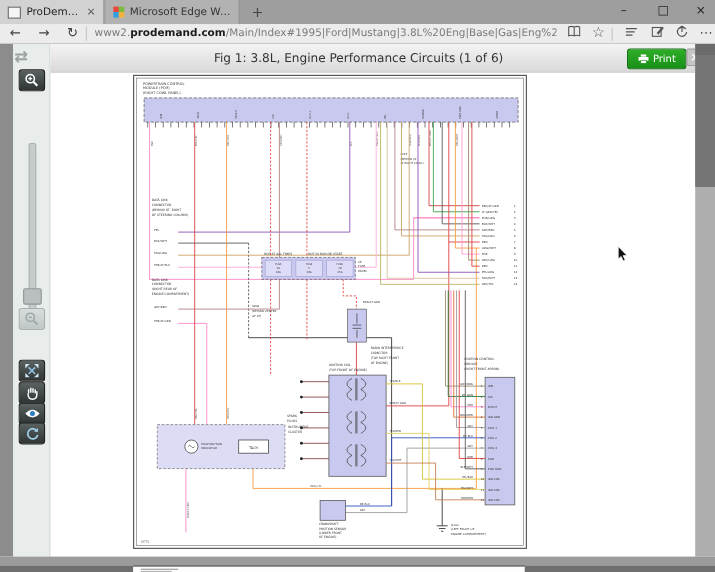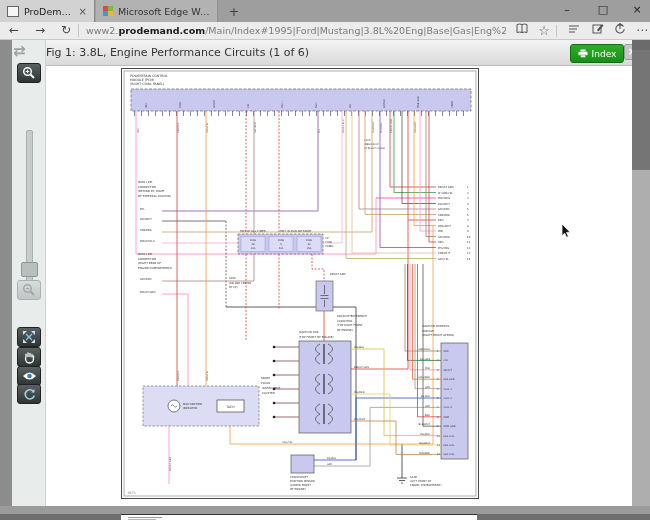--- a/index.html
+++ b/index.html
@@ -44,21 +44,21 @@
   .slider{position:absolute;left:26px;top:130px;width:5px;height:150px;background:#c7cccb;
           border:1px solid #a9b0af;border-radius:2px;}
   .sliderhandle{position:absolute;left:21px;top:262px;width:15px;height:13px;background:#b9bfbe;
                 border:1px solid #8f9695;border-radius:2px;}
   
   .viewer{position:absolute;left:46px;top:40px;width:586px;height:466px;background:#ffffff;}
   .vheader{position:absolute;left:0;top:0;width:586px;height:26px;
            background:linear-gradient(#f4f4f4,#d9d9d9);border-bottom:1px solid #bdbdbd;
            box-sizing:border-box;}
   .vtitle{position:absolute;left:0;top:0;width:560px;height:26px;line-height:26px;
-          font-size:11px;color:#333;}
+          text-align:center;font-size:11px;color:#333;}
   .printbtn{position:absolute;left:524px;top:4px;width:52px;height:17px;border-radius:3px;
             background:linear-gradient(#2eae27,#188f18);border:1px solid #107010;
             color:#fff;font-size:9px;display:flex;align-items:center;justify-content:center;gap:4px;}
   .vclose{position:absolute;left:578px;top:4px;width:16px;height:16px;background:#c6c6c6;
           border:1px solid #9d9d9d;border-radius:2px;color:#fff;font-weight:bold;font-size:11px;
           line-height:14px;text-align:center;box-sizing:border-box;}
   
   .page{position:absolute;left:121px;top:68px;width:356px;height:429px;background:#fff;
         border:1px solid #4a4a4a;box-sizing:content-box;}
   
@@ -184,21 +184,21 @@
 
   <div class="viewer">
     <div class="vheader">
       <div class="vtitle">Fig 1: 3.8L, Engine Performance Circuits (1 of 6)</div>
       <div class="printbtn">
         <svg width="10" height="9" viewBox="0 0 10 9">
           <rect x="2.5" y="0.5" width="5" height="2" fill="#fff"></rect>
           <rect x="0.5" y="2.8" width="9" height="3.4" fill="#fff"></rect>
           <rect x="2.5" y="6" width="5" height="2.5" fill="#fff" stroke="#188f18" stroke-width="0.5"></rect>
         </svg>
-        <span>Index</span>
+        <span>Print</span>
       </div>
       <div class="vclose">×</div>
     </div>
   </div>
 
   <div class="page">
     <svg width="356" height="429" viewBox="0 0 356 429">
       <rect x="2" y="2" width="352" height="425" fill="none" stroke="#777" stroke-width="0.6"></rect>
 
       <g fill="#333" font-size="3.2">

